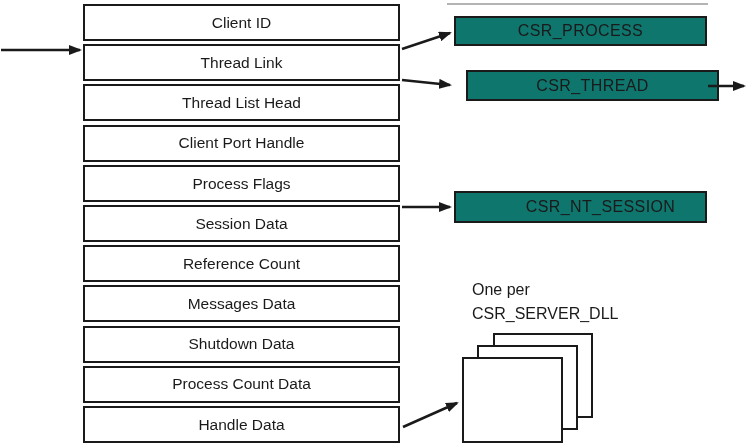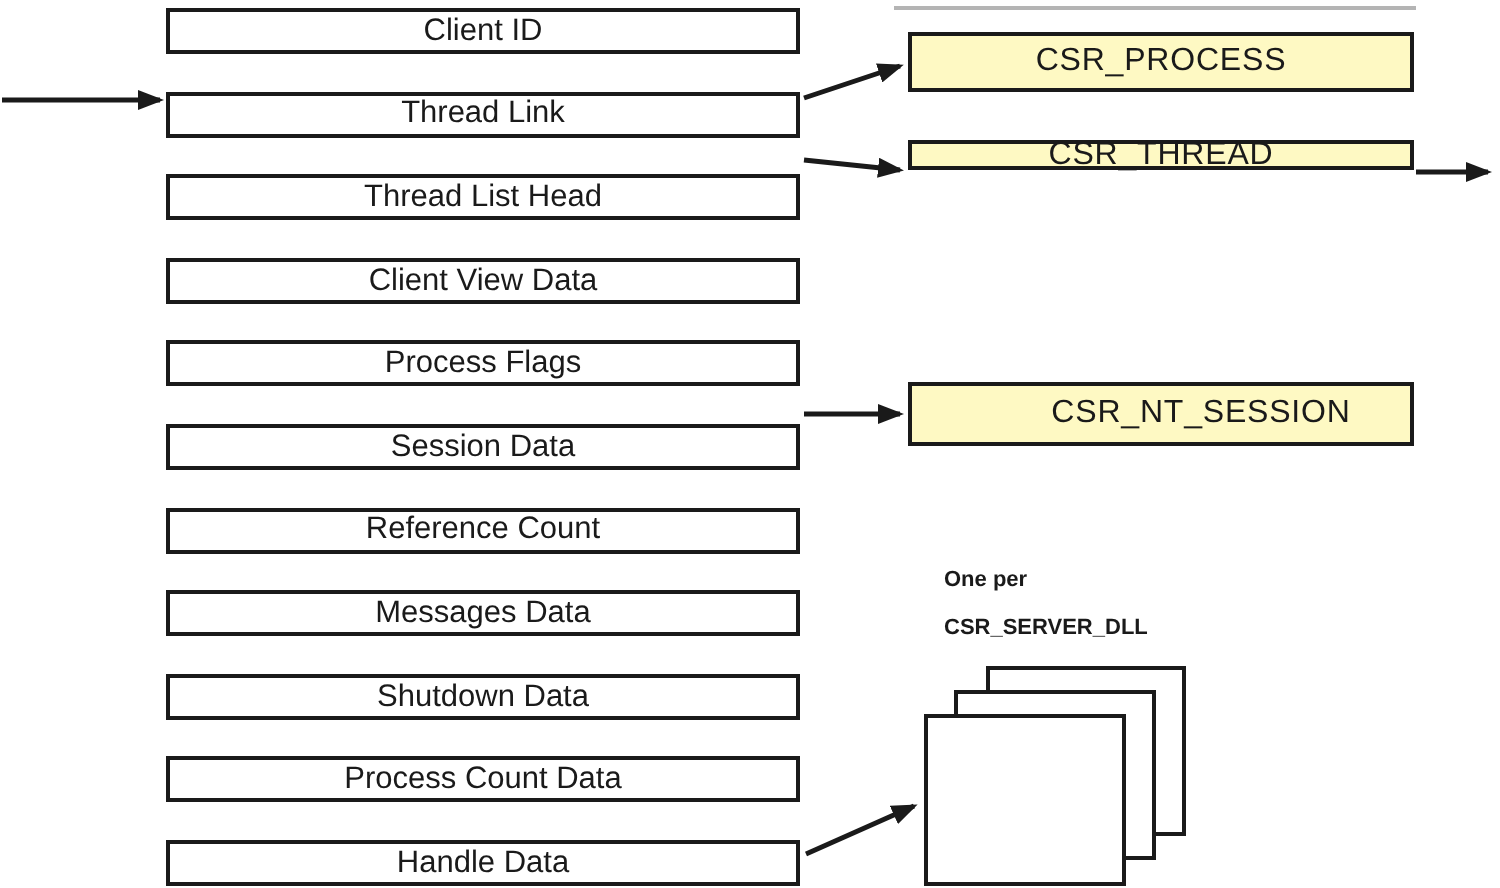--- a/index.html
+++ b/index.html
@@ -31,57 +31,56 @@
     left: 83px;
     top: 4px;
     width: 317px;
     height: 439px;
     display: flex;
     flex-direction: column;
     justify-content: space-between;
   }
   .row {
     box-sizing: border-box;
-    height: 23px;
+    height: 37px;
     border: 2px solid #1a1a1a;
     background: #ffffff;
     display: flex;
     align-items: center;
     justify-content: center;
     font-size: 15.5px;
     line-height: 1;
     white-space: nowrap;
   }
   
   .sbox {
     position: absolute;
     box-sizing: border-box;
     left: 454px;
     width: 253px;
     border: 2px solid #1a1a1a;
-    background: #fef9c3;
+    background: #0f766e;
     display: flex;
     align-items: center;
     justify-content: center;
     font-size: 16px;
     letter-spacing: 0.4px;
     white-space: nowrap;
   }
   .sbox-process { top: 16px;  height: 30px; }
-  .sbox-thread  { top: 70px;  height: 15px; border-width: 2.5px; }
+  .sbox-thread  { top: 70px;  height: 31px; border-width: 2.5px; margin-left: 12px; }
   .sbox-session { top: 191px; height: 32px; border-width: 2.5px; padding-left: 40px; }
   
   .note {
     position: absolute;
     left: 472px;
     top: 278px;
-    font-size: 11px;
+    font-size: 16px;
     line-height: 24px;
     white-space: nowrap;
-    font-weight: bold;
   }
   
   .card {
     position: absolute;
     box-sizing: border-box;
     border: 2.5px solid #1a1a1a;
     background: #ffffff;
   }
   .card-back  { left: 493px; top: 333px; width: 100px; height: 85px; }
   .card-mid   { left: 477px; top: 345px; width: 101px; height: 85px; }
@@ -102,21 +101,21 @@
 <body>
 
 <div class="canvas">
 
   <div class="ghost-line"></div>
 
   <div class="stack">
     <div class="row">Client ID</div>
     <div class="row">Thread Link</div>
     <div class="row">Thread List Head</div>
-    <div class="row">Client View Data</div>
+    <div class="row">Client Port Handle</div>
     <div class="row">Process Flags</div>
     <div class="row">Session Data</div>
     <div class="row">Reference Count</div>
     <div class="row">Messages Data</div>
     <div class="row">Shutdown Data</div>
     <div class="row">Process Count Data</div>
     <div class="row">Handle Data</div>
   </div>
 
   <div class="sbox sbox-process">CSR_PROCESS</div>

